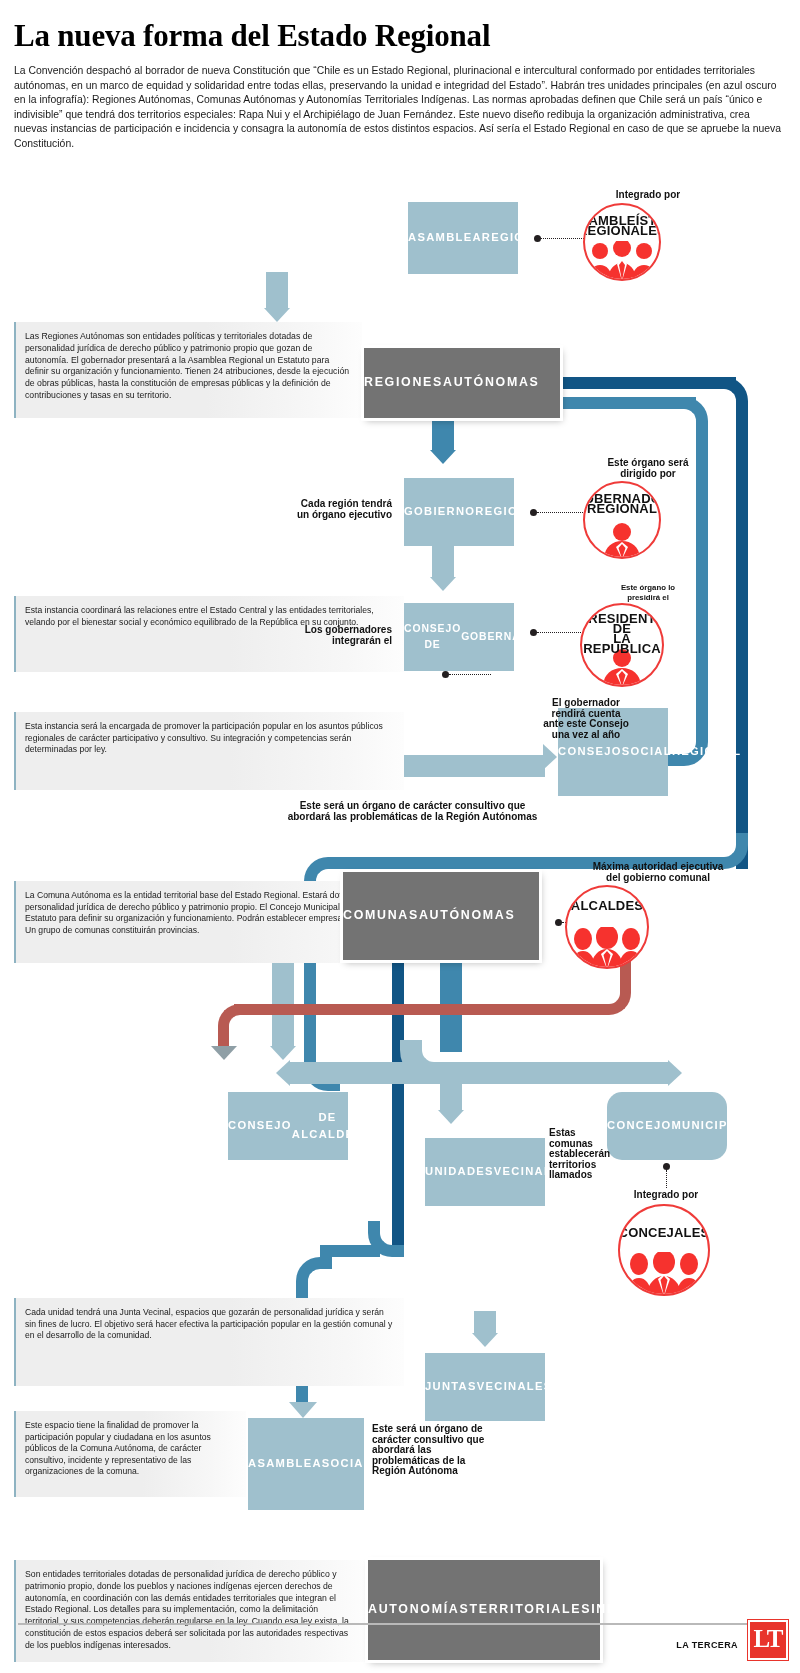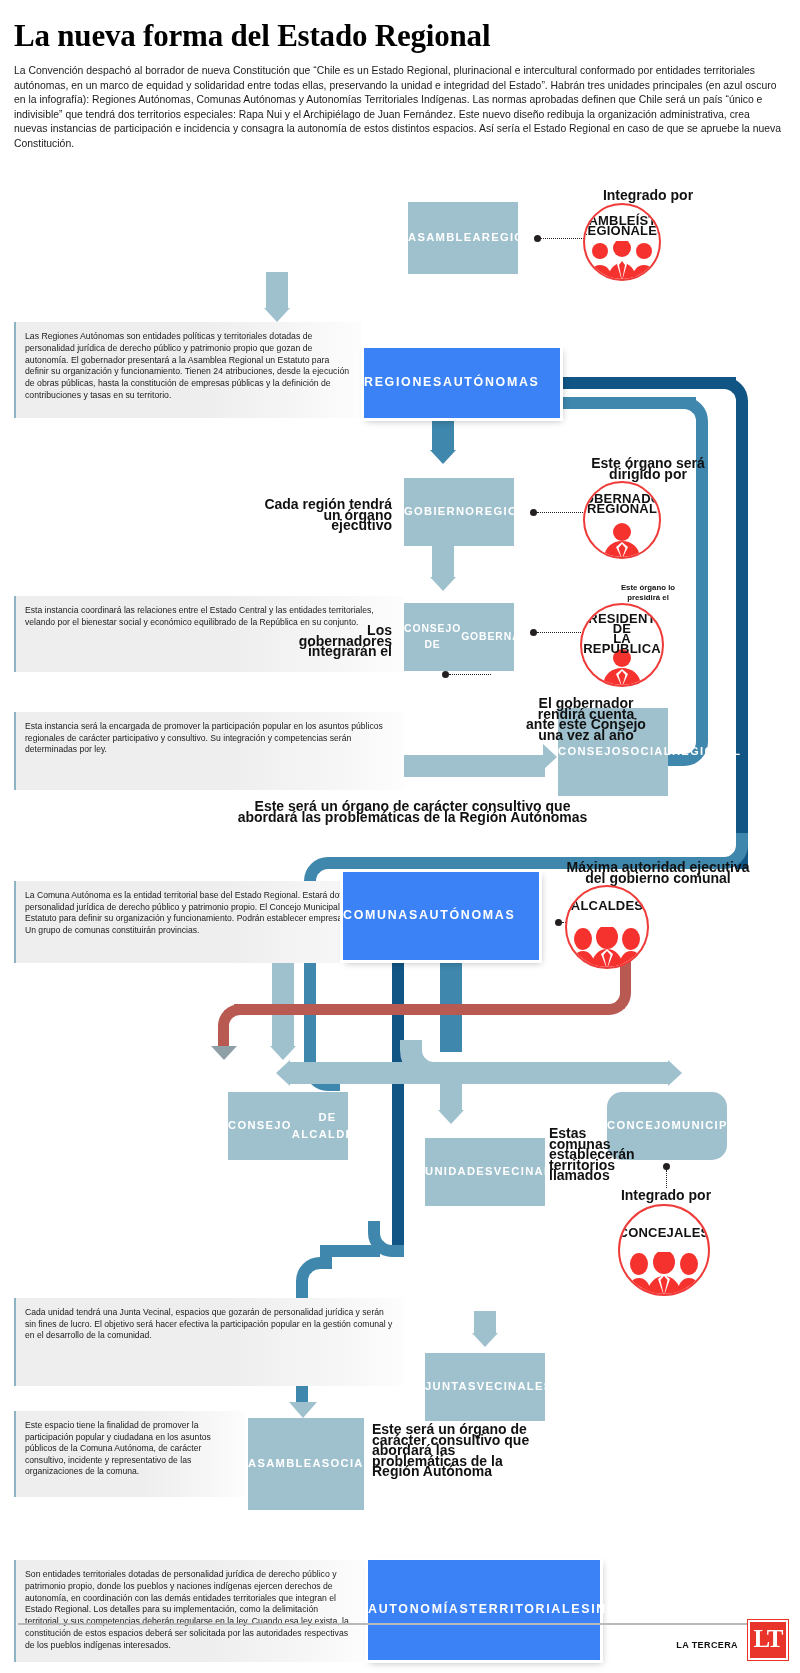--- a/index.html
+++ b/index.html
@@ -48,21 +48,21 @@
     position: absolute;
     display: flex; flex-direction: row;
     align-items: center; justify-content: flex-start;
     color: #ffffff;
     text-align: center;
     font-weight: 700;
     letter-spacing: 1.3px;
     line-height: 1.55;
   }
   .box.light { background: #9fc0cd; font-size: 11.2px; }
-  .box.dark  { background: #3b82f6; font-size: 12.4px; letter-spacing: 1.7px;
+  .box.dark  { background: #737373; font-size: 12.4px; letter-spacing: 1.7px;
                box-shadow: 0 0 0 3px #ffffff, 2px 3px 7px rgba(0,0,0,.28); }
   .box span { display: block; }
 
   
   .circle {
     position: absolute;
     border: 2.6px solid #ef3b39;
     border-radius: 50%;
     background: #fff;
     display: flex; flex-direction: column;
@@ -72,21 +72,21 @@
   .circle .clabel {
     font-size: 13px; font-weight: 700; text-align: center;
     color: #111; line-height: 10px; letter-spacing: .2px;
     margin-top: 11px; padding: 0 4px; position: relative; z-index: 2;
   }
   .circle svg { position: absolute; bottom: -2px; left: 50%; transform: translateX(-50%); }
 
   
   .cap {
     position: absolute;
-    font-size: 14px; font-weight: 700; line-height: 10.6px;
+    font-size: 10px; font-weight: 700; line-height: 10.6px;
     color: #111; text-align: center;
   }
   .cap.left  { text-align: right; }
   .cap.lft   { text-align: left; }
 
   
   .dot-h { position: absolute; height: 0; border-top: 1.5px dotted #231f20; }
   .dot-v { position: absolute; width: 0; border-left: 1.5px dotted #231f20; }
   .bullet { position: absolute; width: 7px; height: 7px; border-radius: 50%; background: #231f20; }
 

